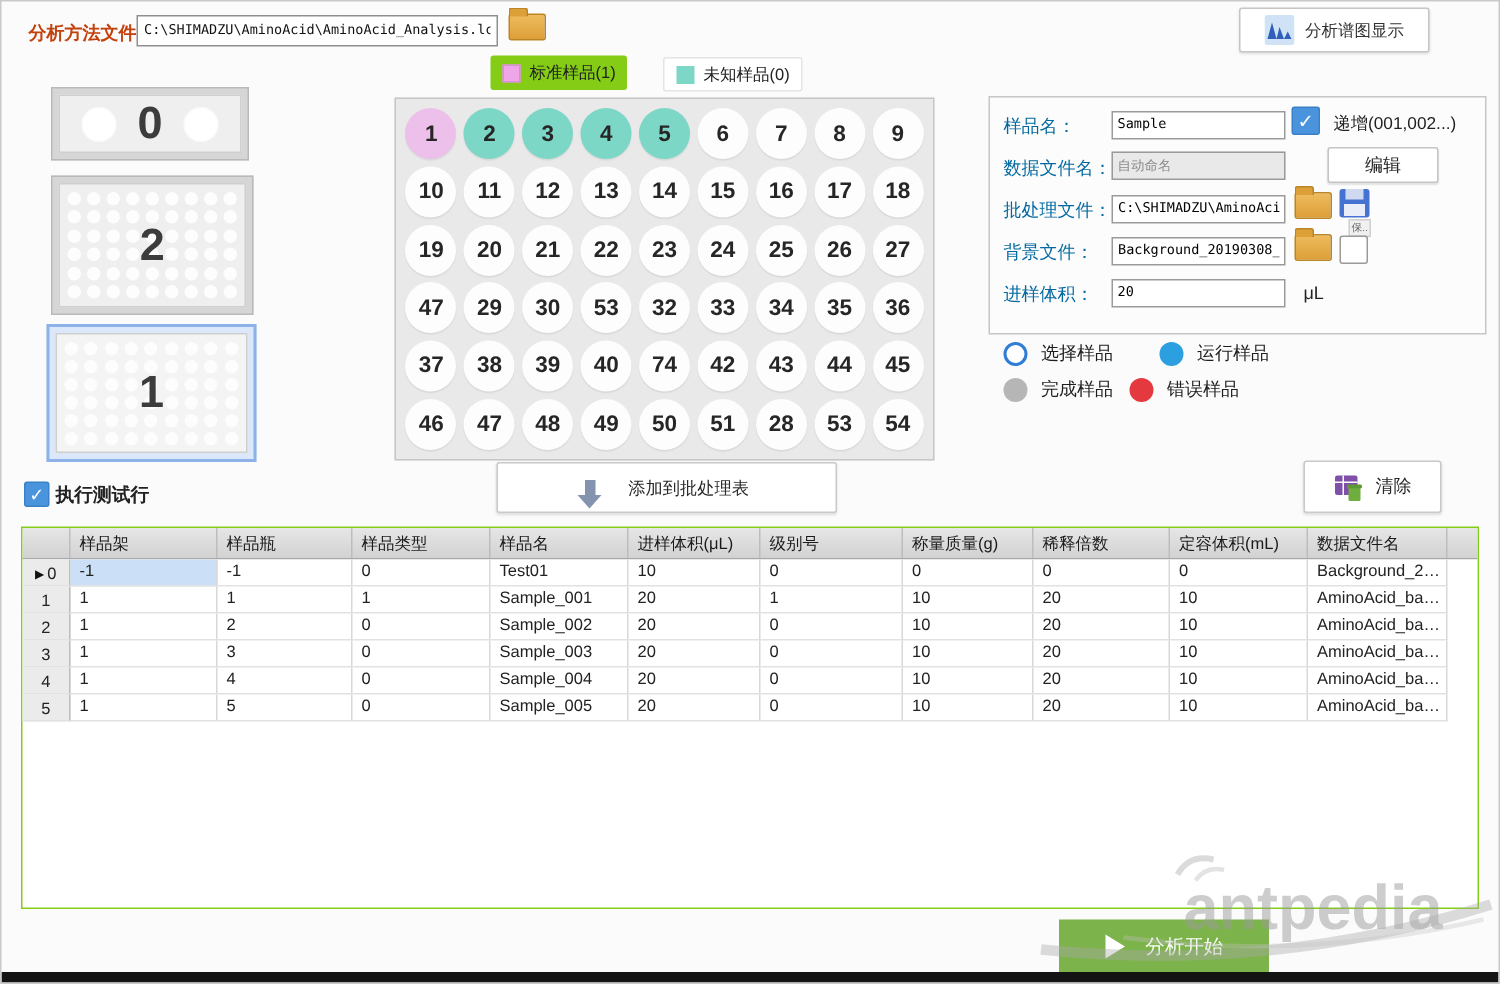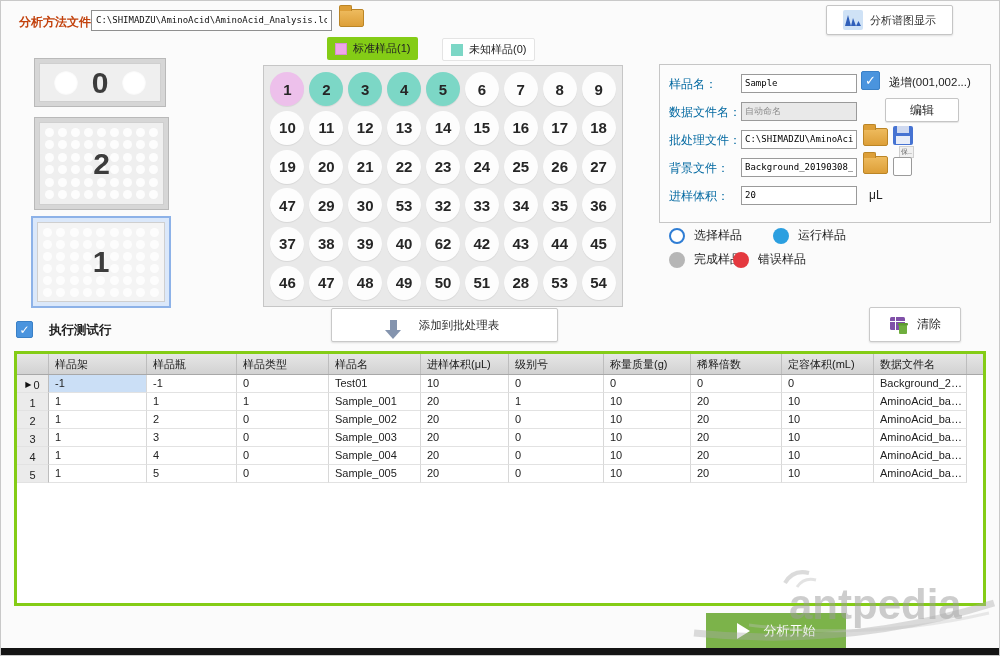--- a/index.html
+++ b/index.html
@@ -80,21 +80,21 @@
   
   .midbtn { position: absolute; background: #fff; border: 1px solid #c9c9c9; border-radius: 2px;
     display: flex; align-items: center; justify-content: center; gap: 12px;
     font-size: 11.5px; color: #2a2a2a; box-shadow: 0 1px 2px rgba(0,0,0,.12); cursor: pointer; }
   .dnarrow { position: relative; width: 7px; height: 10px; background: #8494ae; margin-right: 10px; }
   .dnarrow::after { content:''; position: absolute; top: 10px; left: -5px;
     border: 8px solid transparent; border-top: 9px solid #8494ae; border-bottom: none; }
 
   
   .grid { position: absolute; left: 13px; top: 350px; width: 972px; height: 255px;
-    background: #fff; border: 3px solid #84cc16; overflow: hidden; }
+    background: #fff; border: 1px solid #84cc16; overflow: hidden; }
   .g-head { display: flex; height: 21px; background: linear-gradient(#e6e6e6,#d2d2d2); border-bottom: 1px solid #a8a8a8; }
   .g-head .hc { font-size: 11px; color: #1a1a1a; padding: 3px 0 0 6px;
     border-right: 1px solid #bdbdbd; overflow: hidden; white-space: nowrap; }
   .g-row { display: flex; height: 18px; background: #fff; }
   .g-row .rc { font-size: 11px; padding: 2px 0 0 6px; border-right: 1px solid #d8d8d8;
     border-bottom: 1px solid #e2e2e2; overflow: hidden; white-space: nowrap; cursor: cell; }
   .g-row .rh { background: #ebebeb; border-right: 1px solid #bdbdbd; text-align: center; padding-left: 0;
     display: flex; align-items: center; justify-content: center; gap: 2px; }
   .g-row .rc.selcell { background: #cbdff6; }
   .marker { font-size: 8px; color: #111; }
@@ -303,21 +303,21 @@
       <div class="well">53</div>
       <div class="well">32</div>
       <div class="well">33</div>
       <div class="well">34</div>
       <div class="well">35</div>
       <div class="well">36</div>
       <div class="well">37</div>
       <div class="well">38</div>
       <div class="well">39</div>
       <div class="well">40</div>
-      <div class="well">62</div>
+      <div class="well">74</div>
       <div class="well">42</div>
       <div class="well">43</div>
       <div class="well">44</div>
       <div class="well">45</div>
       <div class="well">46</div>
       <div class="well">47</div>
       <div class="well">48</div>
       <div class="well">49</div>
       <div class="well">50</div>
       <div class="well">51</div>
@@ -364,28 +364,28 @@
         <span>选择样品</span>
       </div>
       <div class="stitem" style="left: 772px; top: 226px;">
         <span class="stc" style="background: rgb(43, 159, 224);"></span>
         <span>运行样品</span>
       </div>
       <div class="stitem" style="left: 668px; top: 250px;">
         <span class="stc" style="background: rgb(182, 182, 182);"></span>
         <span>完成样品</span>
       </div>
-      <div class="stitem" style="left: 732px; top: 250px;">
+      <div class="stitem" style="left: 752px; top: 250px;">
         <span class="stc" style="background: rgb(228, 57, 63);"></span>
         <span>错误样品</span>
       </div>
     </div>
 
   <div class="abs cb" style="left:15px; top:320px; width:17px; height:17px; font-size:12px;">✓</div>
-  <div class="abs" style="left:48px; top:321px; font-size:12.5px; font-weight:600;">执行测试行</div>
+  <div class="abs" style="left:36px; top:321px; font-size:12.5px; font-weight:600;">执行测试行</div>
 
   <div class="midbtn" style="left:868px; top:306px; width:92px; height:35px; gap:8px; font-size:12px;">
     <svg width="20" height="20" viewBox="0 0 20 20">
       <rect x="1" y="2" width="15" height="13" rx="1.5" fill="#8050a8"></rect>
       <path d="M1 6.5 H16 M6.5 2 V15" stroke="#fff" stroke-width="1"></path>
       <rect x="10" y="9.5" width="8" height="9.5" rx="1" fill="#6fae3e"></rect>
       <rect x="9" y="8" width="10" height="2.5" rx="1" fill="#5e9a32"></rect>
     </svg>
     <span>清除</span>
   </div>

